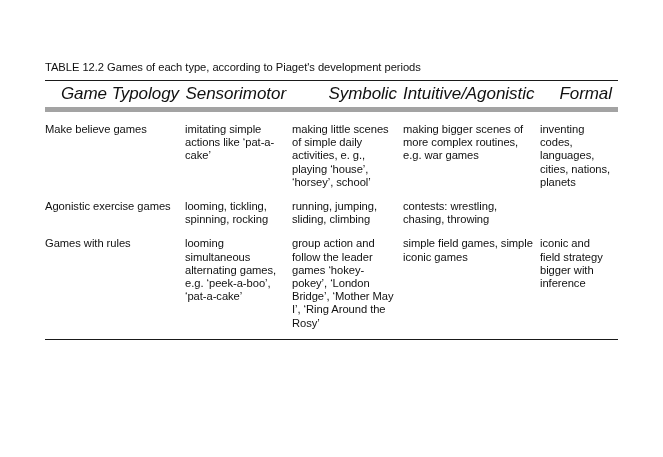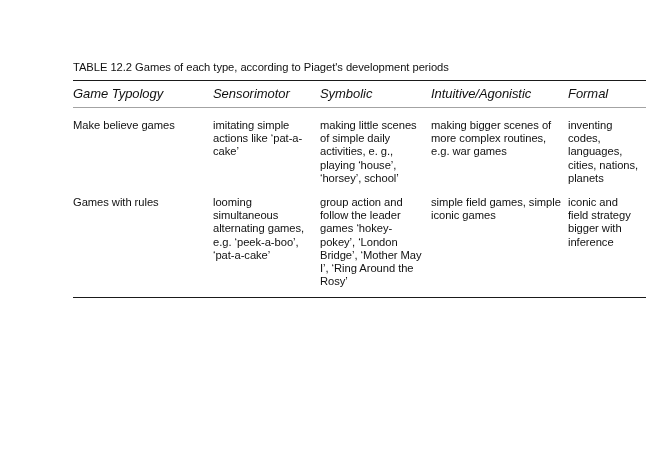--- a/index.html
+++ b/index.html
@@ -18,45 +18,44 @@
     position: relative;
     width: 663px;
     height: 457px;
     background: #ffffff;
   }
   .table-block {
     position: absolute;
     left: 45px;
     top: 60px;
     width: 573px;
-    margin-left: 28px;
   }
   .table-caption {
     font-size: 11.2px;
     line-height: 14px;
     letter-spacing: -0.05px;
     color: #111111;
     padding-bottom: 6px;
     white-space: nowrap;
   }
   table.piaget-table {
     border-collapse: collapse;
     width: 573px;
     table-layout: fixed;
   }
   table.piaget-table thead th {
     font-style: italic;
     font-weight: normal;
-    font-size: 13px;
+    font-size: 17px;
     line-height: 13px;
-    text-align: left;
+    text-align: right;
     vertical-align: top;
     padding: 6px 6px 7px 0;
     border-top: 1px solid #1a1a1a;
-    border-bottom: 1px solid #a3a3a3;
+    border-bottom: 5px solid #a3a3a3;
     letter-spacing: -0.05px;
     color: #111111;
   }
   table.piaget-table tbody td {
     font-size: 11.2px;
     line-height: 13.2px;
     text-align: left;
     vertical-align: top;
     padding: 0 6px 0 0;
     letter-spacing: -0.05px;
@@ -115,20 +114,27 @@
 
 
         <tr class="data-row">
           <td>Make believe games</td>
           <td>imitating simple actions like ‘pat-a-cake’</td>
           <td>making little scenes of simple daily activities, e. g., playing ‘house’, ‘horsey’, school’</td>
           <td>making bigger scenes of more complex routines, e.g. war games</td>
           <td>inventing codes, languages, cities, nations, planets</td>
         </tr>
 
+        <tr class="data-row">
+          <td>Agonistic exercise games</td>
+          <td>looming, tickling, spinning, rocking</td>
+          <td>running, jumping, sliding, climbing</td>
+          <td>contests: wrestling, chasing, throwing</td>
+          <td></td>
+        </tr>
 
         <tr class="data-row last-data-row">
           <td>Games with rules</td>
           <td>looming simultaneous alternating games, e.g. ‘peek-a-boo’, ‘pat-a-cake’</td>
           <td>group action and follow the leader games ‘hokey-pokey’, ‘London Bridge’, ‘Mother May I’, ‘Ring Around the Rosy’</td>
           <td>simple field games, simple iconic games</td>
           <td>iconic and field strategy bigger with inference</td>
         </tr>
 
       </tbody>

